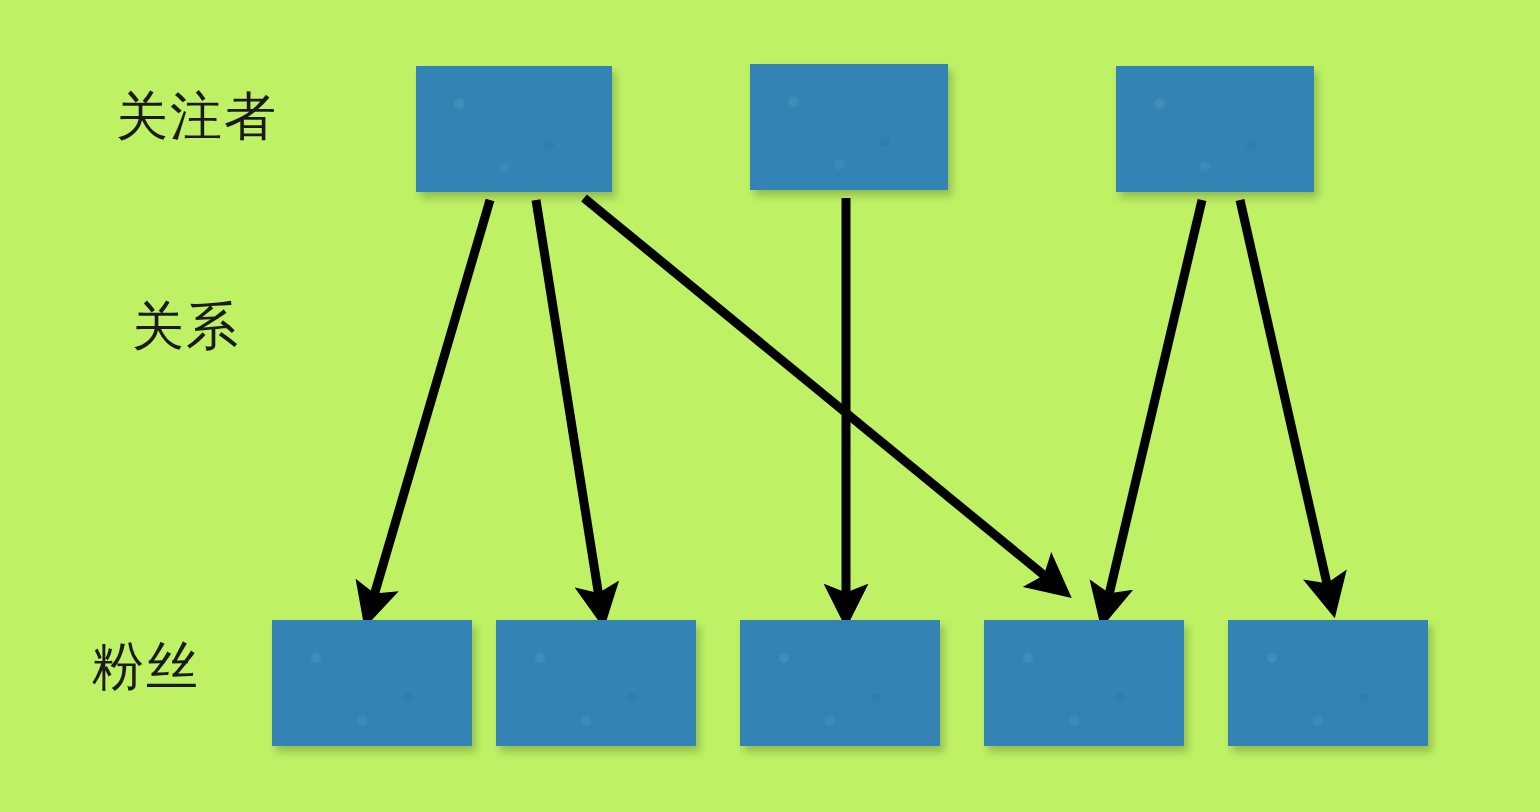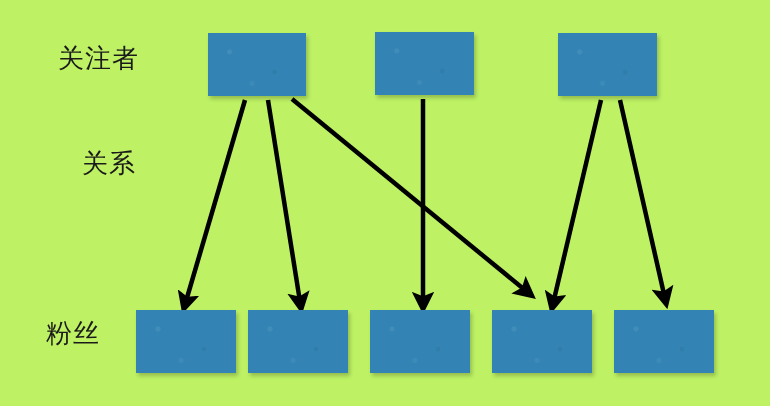--- a/index.html
+++ b/index.html
@@ -63,21 +63,21 @@
         <line x1="268" y1="100" x2="301" y2="308" stroke="#000000" stroke-width="4.5" marker-end="url(#arrowhead)"></line>
         <line x1="292" y1="99" x2="531" y2="295" stroke="#000000" stroke-width="4.5" marker-end="url(#arrowhead)"></line>
         <line x1="423" y1="99" x2="423" y2="308" stroke="#000000" stroke-width="4.5" marker-end="url(#arrowhead)"></line>
         <line x1="601" y1="100" x2="552" y2="308" stroke="#000000" stroke-width="4.5" marker-end="url(#arrowhead)"></line>
         <line x1="620" y1="100" x2="666" y2="303" stroke="#000000" stroke-width="4.5" marker-end="url(#arrowhead)"></line>
       </g>
   </svg>
 
   <div id="labels-group">
       <div class="row-label" style="left: 58px; top: 45px;">关注者</div>
-      <div class="row-label" style="left: 82px; top: 150px;">关系</div>
+      <div class="row-label" style="left: 66px; top: 150px;">关系</div>
       <div class="row-label" style="left: 46px; top: 320px; text-align: center;">粉丝</div>
     </div>
   <div id="top-nodes-group">
       <div class="node-box" style="left: 208px; top: 33px; width: 98px; height: 63px;"></div>
       <div class="node-box" style="left: 375px; top: 32px; width: 99px; height: 63px;"></div>
       <div class="node-box" style="left: 558px; top: 33px; width: 99px; height: 63px;"></div>
     </div>
   <div id="bottom-nodes-group">
       <div class="node-box" style="left: 136px; top: 310px; width: 100px; height: 63px;"></div>
       <div class="node-box" style="left: 248px; top: 310px; width: 100px; height: 63px;"></div>

